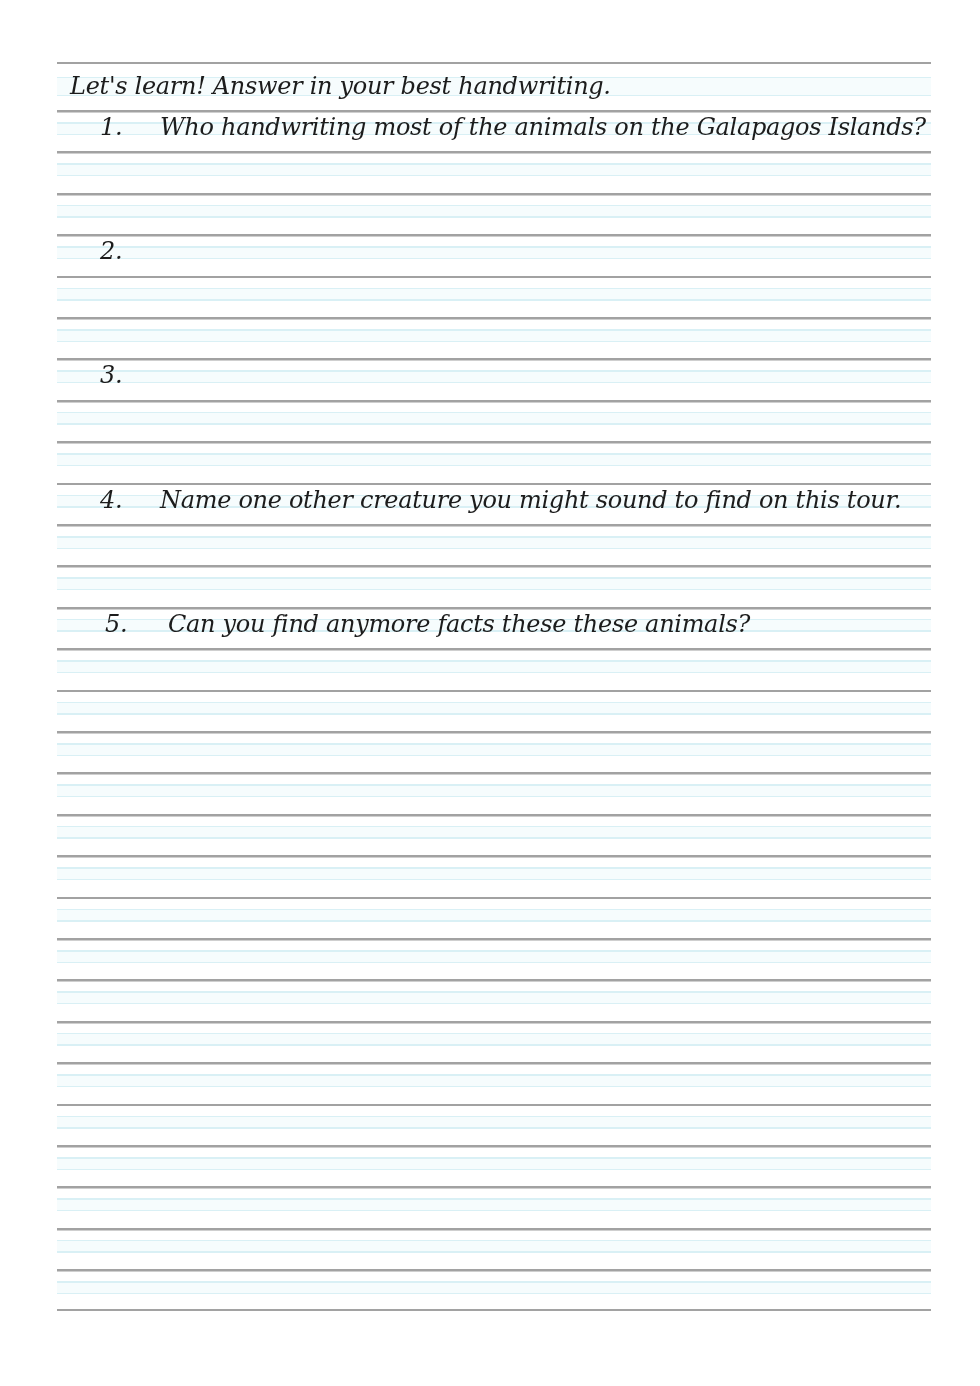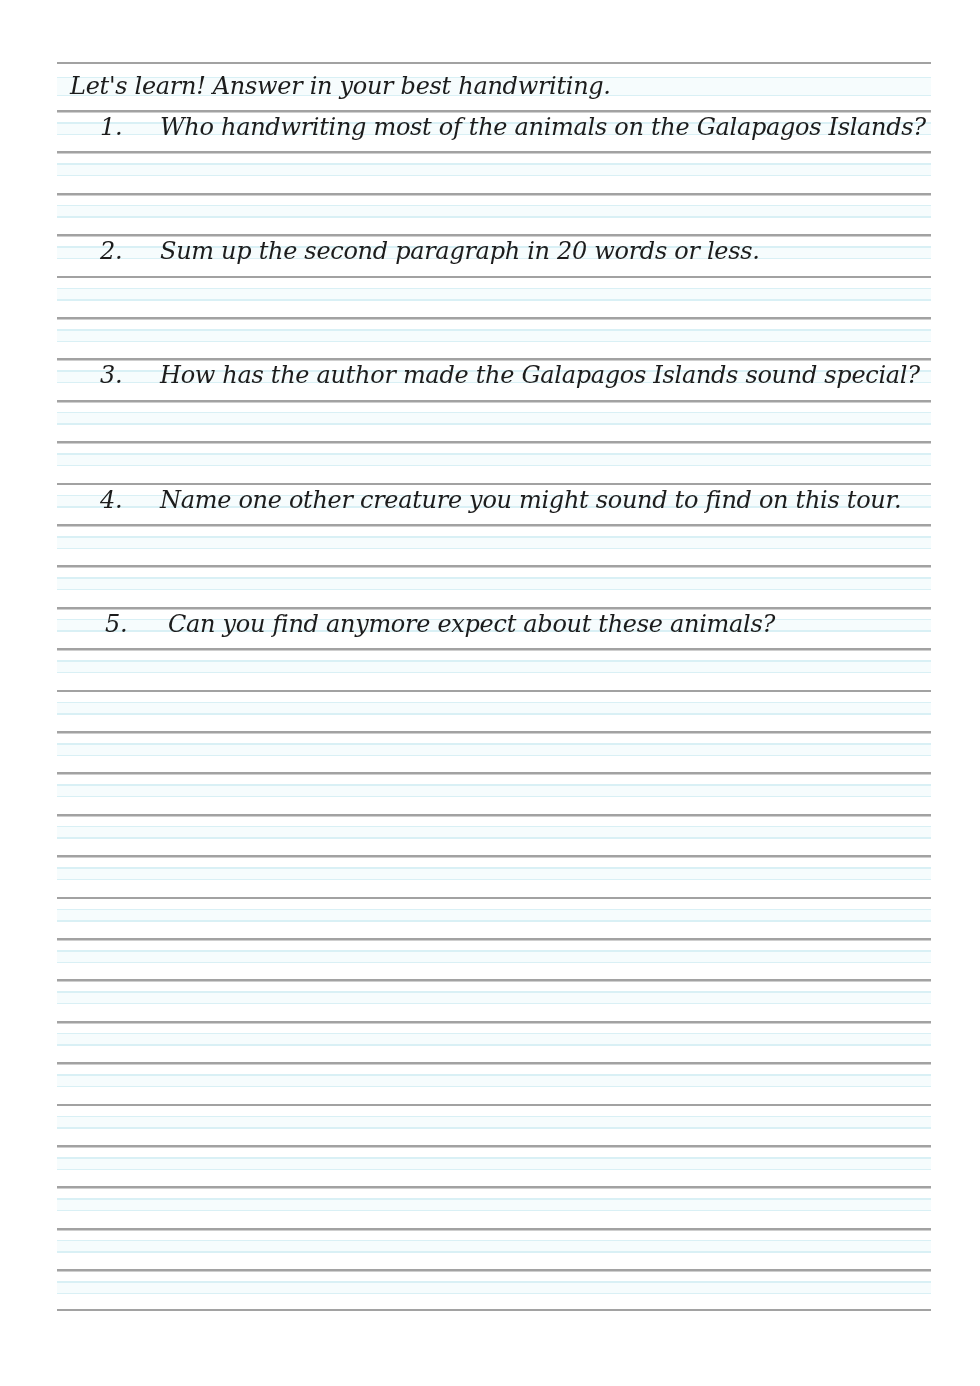--- a/index.html
+++ b/index.html
@@ -94,35 +94,33 @@
   <div class="hand instruction">Let's learn! Answer in your best handwriting.</div>
 
   <div class="hand q-row q1">
     <span class="q-number">1.</span>
     <span class="q-text">Who handwriting most of the animals on the Galapagos Islands?</span>
   </div>
   <div class="answer-area a1"></div>
 
   <div class="hand q-row q2">
     <span class="q-number">2.</span>
-    <span class="q-text">Sum up the second paragraph in 20 words or less.</span>
   </div>
   <div class="answer-area a2"></div>
 
   <div class="hand q-row q3">
     <span class="q-number">3.</span>
-    <span class="q-text">How has the author made the Galapagos Islands sound special?</span>
   </div>
   <div class="answer-area a3"></div>
 
   <div class="hand q-row q4">
     <span class="q-number">4.</span>
     <span class="q-text">Name one other creature you might sound to find on this tour.</span>
   </div>
   <div class="answer-area a4"></div>
 
   <div class="hand q-row q5">
     <span class="q-number">5.</span>
-    <span class="q-text">Can you find anymore expect about these animals?</span>
+    <span class="q-text">Can you find anymore facts these these animals?</span>
   </div>
   <div class="answer-area a5"></div>
 
 </div>
 
 </body></html>

